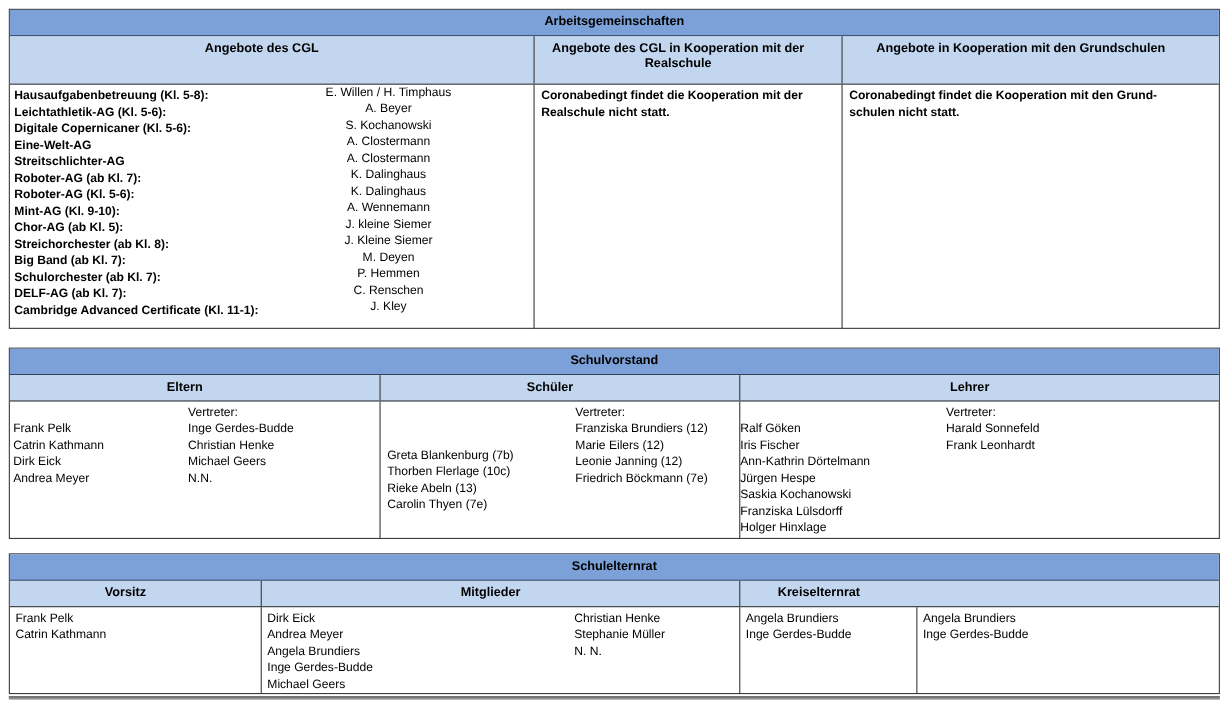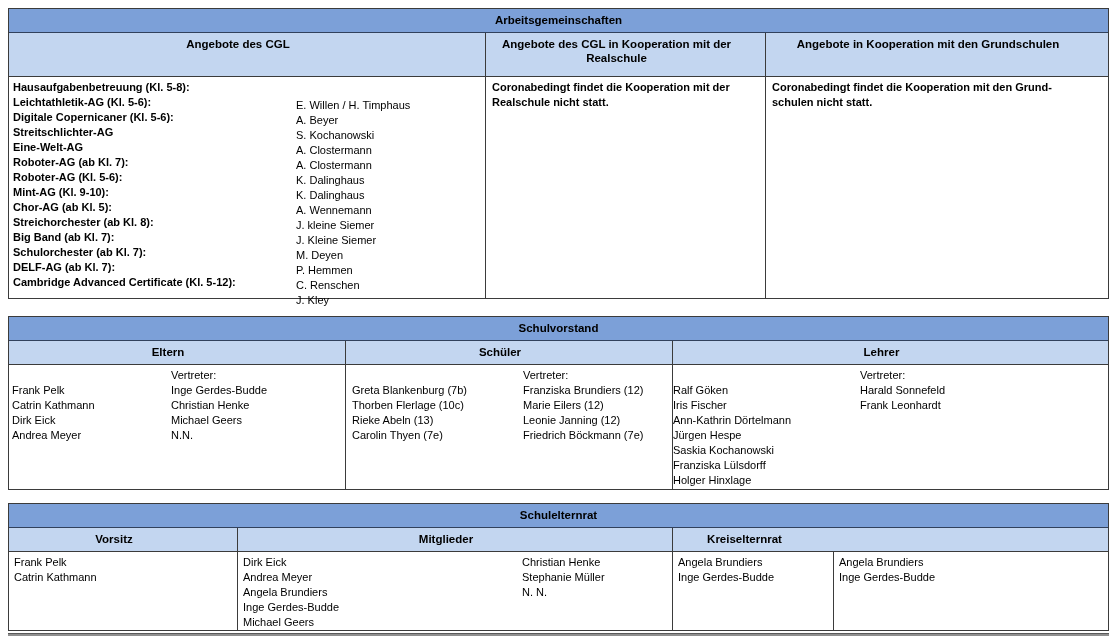--- a/index.html
+++ b/index.html
@@ -32,30 +32,30 @@
   .head-short { height:23px; padding-top:4px; }
 
   .body-row { display:flex; }
   .body-cell { position:relative; border-right:1px solid #3b3b3b; }
   .body-cell:last-child { border-right:none; }
 
   
   .ag-c1 { width:477px; } .ag-c2 { width:280px; } .ag-c3 { width:342px; }
   #t-ag .body-row { height:222px; }
   .offer-names   { position:absolute; top:3px; left:4px;   font-weight:bold; }
-  .offer-leaders { position:absolute; top:21px; left:287px; }
+  .offer-leaders { position:absolute; top:0; left:287px;text-align:center; }
   .note { padding:3px 8px 0 6px; font-weight:bold; }
 
   
   .sv-c1 { width:337px; } .sv-c2 { width:327px; } .sv-c3 { width:435px; }
   #t-sv .body-row { height:125px; }
   .sub-col { position:absolute; top:3px; }
   .sub-col.offset { top:18px; }
   .sv-members-eltern  { left:3px; }   .sv-vert-eltern  { left:162px; }
-  .sv-members-schueler{ left:6px; }   .sv-vert-schueler{ left:177px; }
+  .sv-members-schueler{ left:6px;margin-top:24px; }   .sv-vert-schueler{ left:177px; }
   .sv-members-lehrer  { left:0; }  .sv-vert-lehrer  { left:187px; }
 
   
   .ser-c1 { width:229px; } .ser-c2 { width:435px; } .ser-c3 { width:161px; } .ser-c4 { width:274px; }
   #t-ser .body-row { height:79px; }
   .ser-list { padding:3px 0 0 5px; }
   .ser-mit-left  { left:5px; }
   .ser-mit-right { left:284px; }
 
   .sub-col div, .offer-names div, .offer-leaders div, .ser-list div { white-space:nowrap; height:15px; }
@@ -75,31 +75,31 @@
     <div class="head-cell head-tall ag-c1">Angebote des CGL</div>
     <div class="head-cell head-tall ag-c2">Angebote des CGL in Kooperation mit der Realschule</div>
     <div class="head-cell head-tall ag-c3">Angebote in Kooperation mit den Grundschulen</div>
   </div>
   <div class="body-row">
     <div class="body-cell ag-c1">
       <div class="offer-names">
           <div>Hausaufgabenbetreuung (Kl. 5-8):</div>
           <div>Leichtathletik-AG (Kl. 5-6):</div>
           <div>Digitale Copernicaner (Kl. 5-6):</div>
+          <div>Eine-Welt-AG</div>
           <div>Streitschlichter-AG</div>
-          <div>Eine-Welt-AG</div>
           <div>Roboter-AG (ab Kl. 7):</div>
           <div>Roboter-AG (Kl. 5-6):</div>
           <div>Mint-AG (Kl. 9-10):</div>
           <div>Chor-AG (ab Kl. 5):</div>
           <div>Streichorchester (ab Kl. 8):</div>
           <div>Big Band (ab Kl. 7):</div>
           <div>Schulorchester (ab Kl. 7):</div>
           <div>DELF-AG (ab Kl. 7):</div>
-          <div>Cambridge Advanced Certificate (Kl. 5-12):</div>
+          <div>Cambridge Advanced Certificate (Kl. 11-1):</div>
         </div>
       <div class="offer-leaders">
           <div>E. Willen / H. Timphaus</div>
           <div>A. Beyer</div>
           <div>S. Kochanowski</div>
           <div>A. Clostermann</div>
           <div>A. Clostermann</div>
           <div>K. Dalinghaus</div>
           <div>K. Dalinghaus</div>
           <div>A. Wennemann</div>

